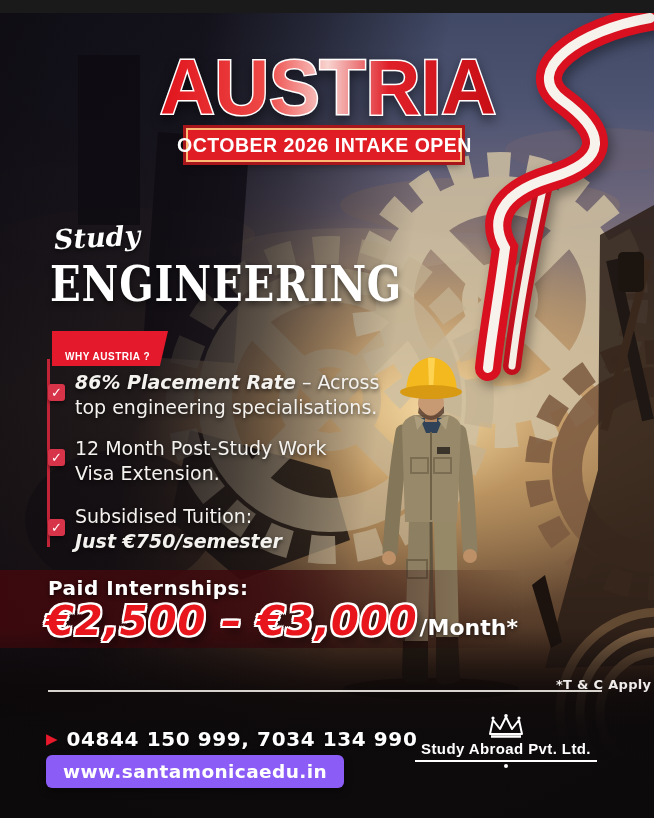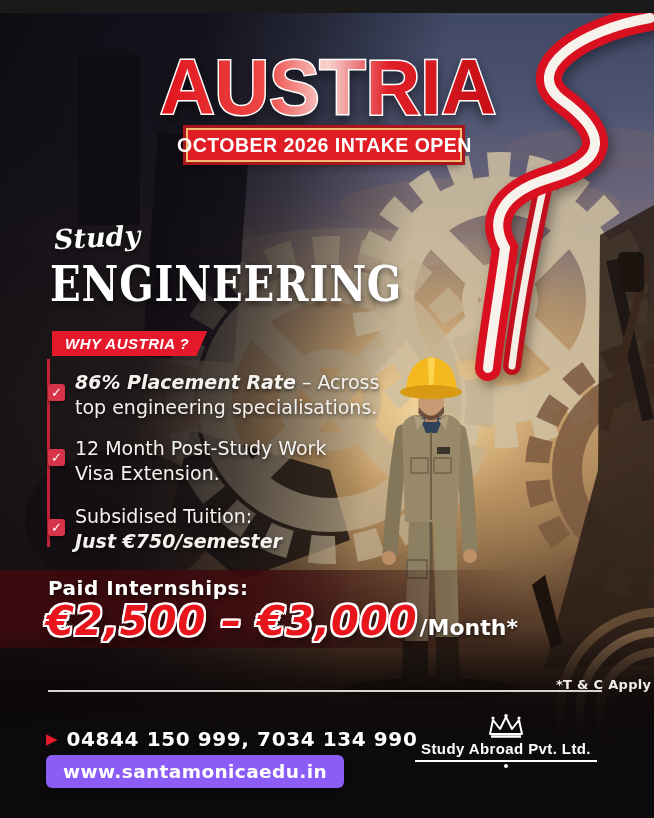--- a/index.html
+++ b/index.html
@@ -30,21 +30,21 @@
   .intake-box span{font-family:"Liberation Sans",sans-serif;font-weight:700;font-size:21px;color:#fff;
      letter-spacing:.5px;transform:scaleX(.93);white-space:nowrap;}
 
   .study{left:54px;top:222px;font-family:"DejaVu Serif",serif;font-style:italic;font-weight:700;
      font-size:27px;color:#fff;transform:rotate(-3deg);text-shadow:0 2px 4px rgba(0,0,0,.6);}
   .program{left:50px;top:256px;font-family:"DejaVu Serif",serif;font-weight:700;font-size:48px;color:#fff;
      letter-spacing:1px;transform:scaleX(.84);transform-origin:left center;white-space:nowrap;
      text-shadow:0 3px 7px rgba(0,0,0,.55);}
 
   .why{left:52px;top:331px;background:#e4192b;color:#fff;font-family:"Liberation Sans",sans-serif;
-     font-weight:700;font-style:italic;font-size:15px;padding:4px 18px 4px 13px;letter-spacing:.5px;
+     font-weight:700;font-size:10px;padding:20px 18px 4px 13px;letter-spacing:.5px;
      clip-path:polygon(0 0,100% 0,93% 100%,0 100%);white-space:nowrap;}
 
   .vline{left:47px;top:359px;width:3px;height:188px;background:#c22437;}
 
   .bullet{left:48px;color:#fff;}
   .chk{position:absolute;left:0;width:17px;height:17px;background:#d83449;border-radius:3px;
      color:#fff;font-size:13px;font-weight:700;display:flex;align-items:center;justify-content:center;
      box-shadow:0 2px 4px rgba(0,0,0,.5);}
   .btxt{position:absolute;left:27px;top:0;font-size:19px;line-height:25px;color:#f4f2ef;
      text-shadow:0 2px 4px rgba(0,0,0,.65);}

